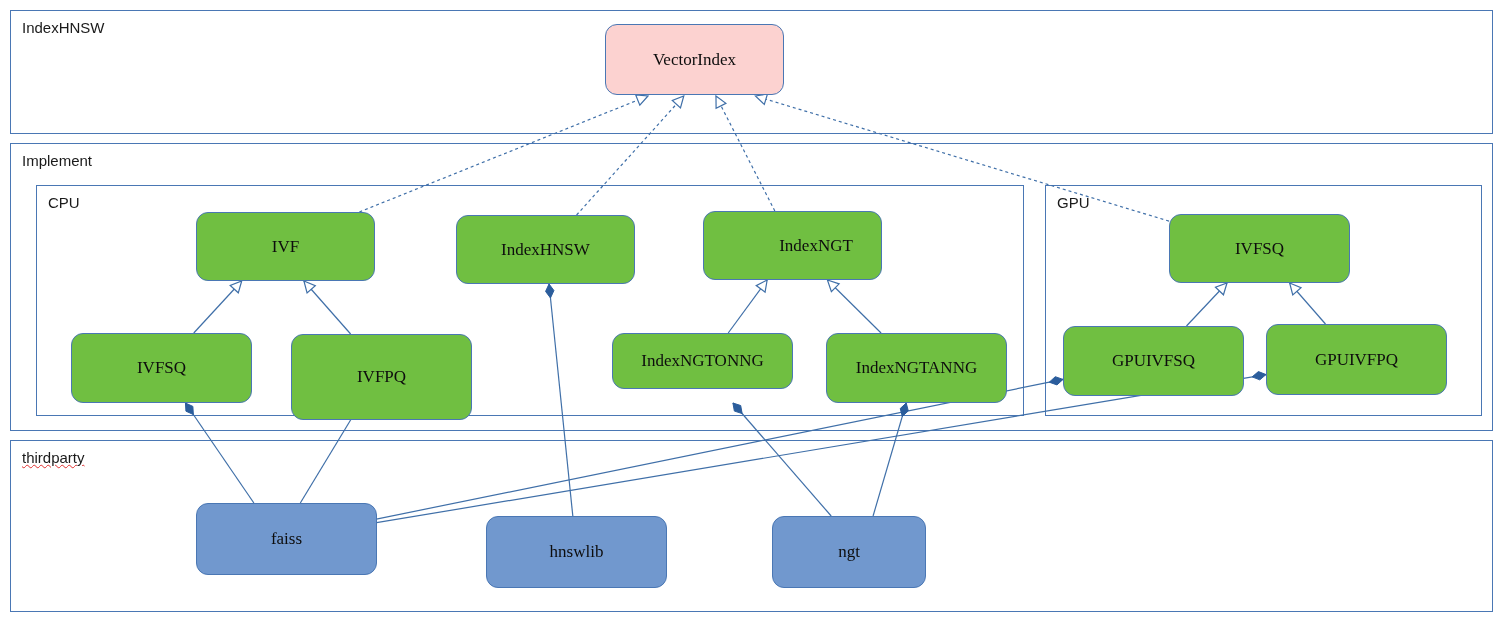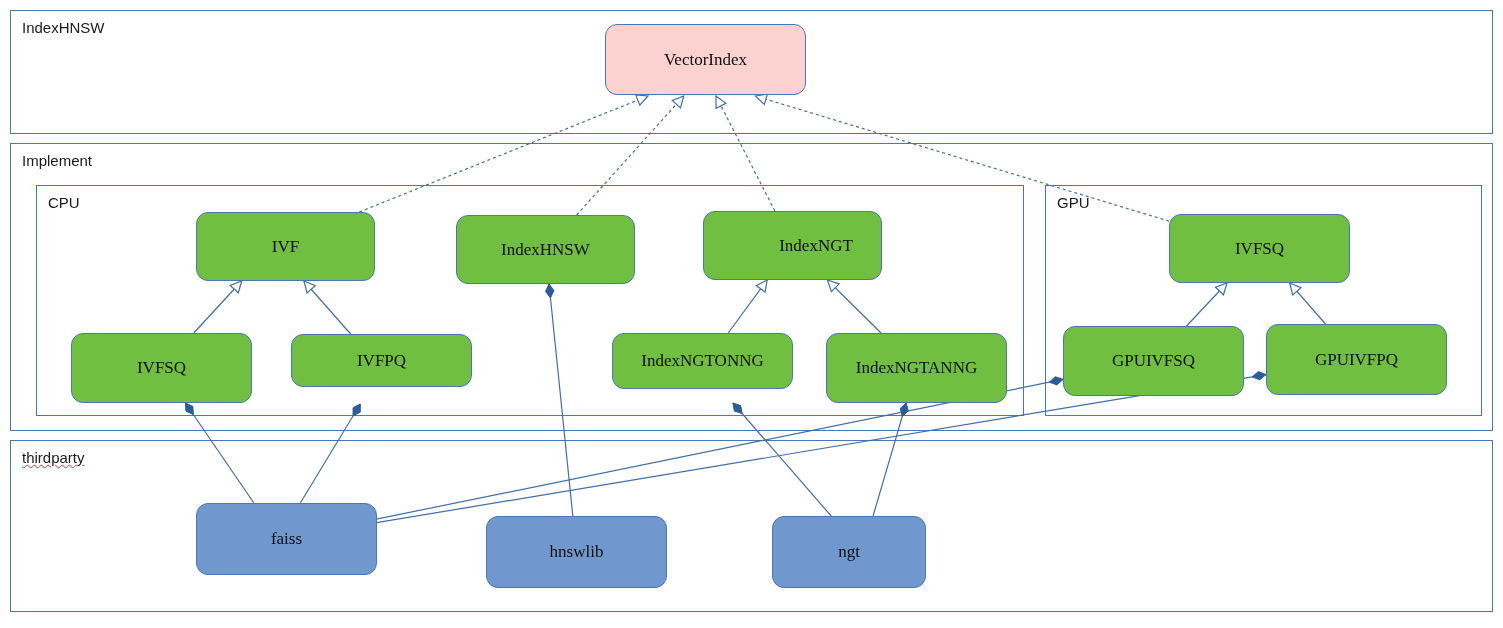--- a/index.html
+++ b/index.html
@@ -108,36 +108,36 @@
       <line x1="369" y1="523.9306586270872" x2="1266" y2="374.5693413729128" stroke="#3f6fa8" stroke-width="1.2" fill="none"></line>
       <polygon points="1266,374.5693413729128 1259.7849220136045,379.86205387436445 1252.1901389893142,376.86884976940456 1258.4052169757097,371.5761372679529" fill="#2b5d9c" stroke="#2b5d9c" stroke-width="1"></polygon>
       <line x1="572.8107438016528" y1="516" x2="549.0355371900827" y2="284" stroke="#3f6fa8" stroke-width="1.2" fill="none"></line>
       <polygon points="549.0355371900827,284 553.9272731085473,290.5353591870687 550.4627730815877,297.9270599090404 545.571037163123,291.3917007219717" fill="#2b5d9c" stroke="#2b5d9c" stroke-width="1"></polygon>
       <line x1="831.195652173913" y1="516" x2="732.9347826086956" y2="403" stroke="#3f6fa8" stroke-width="1.2" fill="none"></line>
       <polygon points="732.9347826086956,403 740.6973768062559,405.5262880524604 742.1212846176427,413.5644773102891 734.3586904200823,411.0381892578286" fill="#2b5d9c" stroke="#2b5d9c" stroke-width="1"></polygon>
       <line x1="873.0652173913044" y1="516" x2="906.2282608695652" y2="403" stroke="#3f6fa8" stroke-width="1.2" fill="none"></line>
       <polygon points="906.2282608695652,403 908.2870815323438,410.8994466564764 902.2858383238191,416.4334397855052 900.2270176610407,408.5339931290287" fill="#2b5d9c" stroke="#2b5d9c" stroke-width="1"></polygon>
     </svg>
   <div id="nodes-layer">
-      <div class="node iface" style="left: 605px; top: 24px; width: 201px; height: 71px;">
+      <div class="node iface" style="left: 605px; top: 24px; width: 179px; height: 71px;">
         <span>VectorIndex</span>
       </div>
       <div class="node cls" style="left: 196px; top: 212px; width: 179px; height: 69px;">
         <span>IVF</span>
       </div>
       <div class="node cls" style="left: 456px; top: 215px; width: 179px; height: 69px;">
         <span>IndexHNSW</span>
       </div>
       <div class="node cls" style="left: 703px; top: 211px; width: 179px; height: 69px; padding-left: 47px;">
         <span>IndexNGT</span>
       </div>
       <div class="node cls" style="left: 71px; top: 333px; width: 181px; height: 70px;">
         <span>IVFSQ</span>
       </div>
-      <div class="node cls" style="left: 291px; top: 334px; width: 181px; height: 53px;">
+      <div class="node cls" style="left: 291px; top: 334px; width: 181px; height: 86px;">
         <span>IVFPQ</span>
       </div>
       <div class="node cls" style="left: 612px; top: 333px; width: 181px; height: 56px;">
         <span>IndexNGTONNG</span>
       </div>
       <div class="node cls" style="left: 826px; top: 333px; width: 181px; height: 70px;">
         <span>IndexNGTANNG</span>
       </div>
       <div class="node cls" style="left: 1169px; top: 214px; width: 181px; height: 69px;">
         <span>IVFSQ</span>

